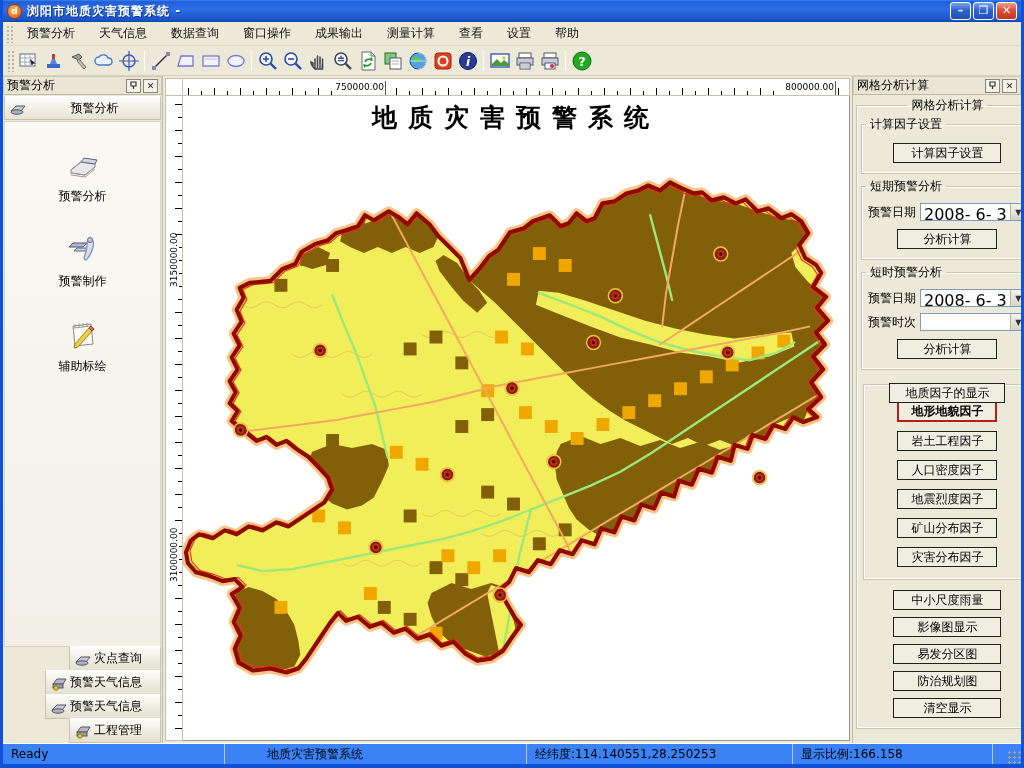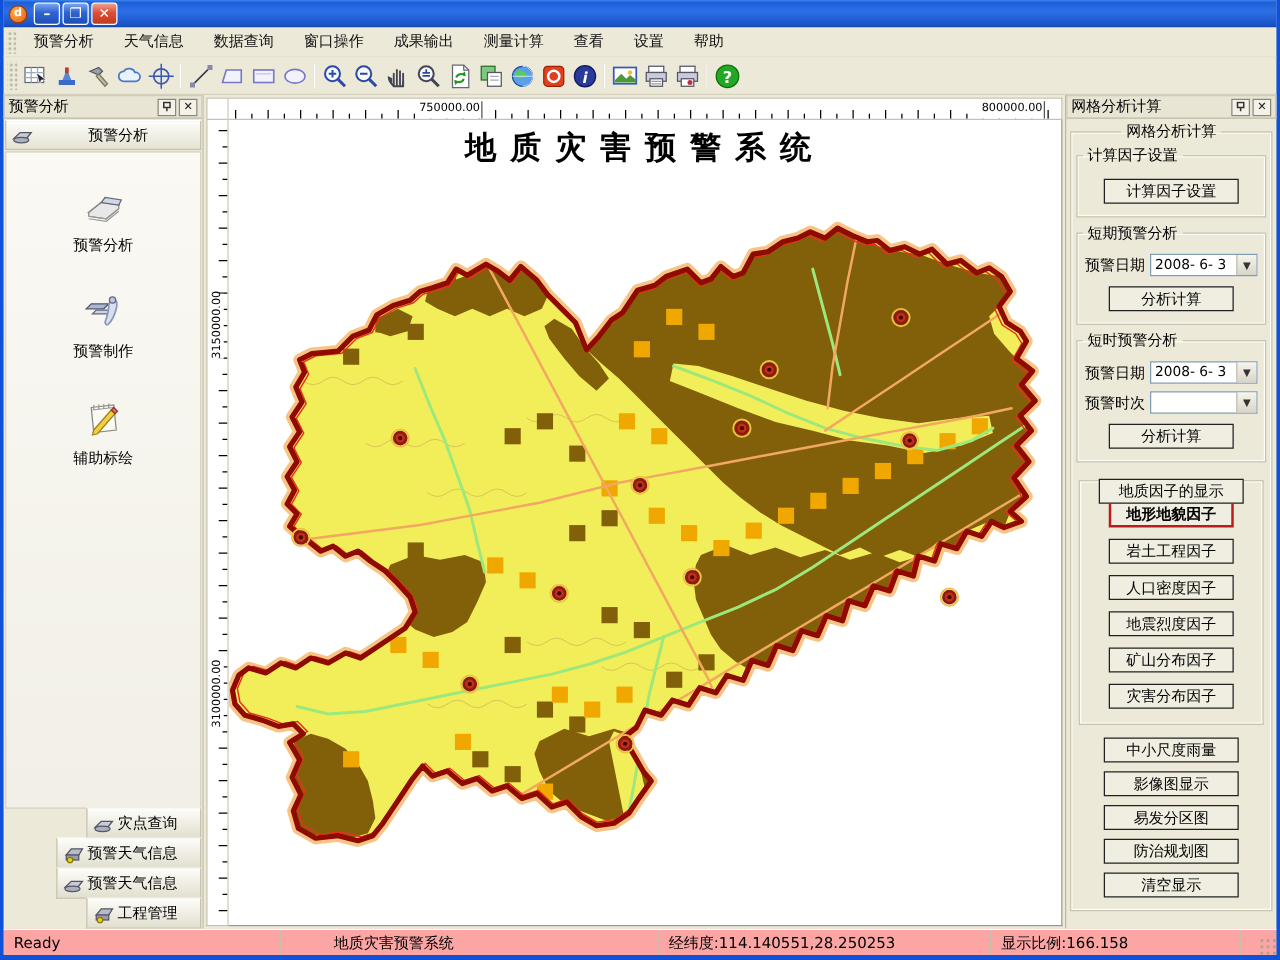--- a/index.html
+++ b/index.html
@@ -75,48 +75,49 @@
 
   
   .right-panel { width:169px; flex:0 0 169px; background:#ECE9D8; border-left:1px solid #BDB9A6; display:flex; flex-direction:column; }
   .rp-body { flex:1; padding:2px 3px; overflow:hidden; }
   fieldset { border:1px solid #C9C5B2; box-shadow:0 0 0 1px #FDFDF8 inset; padding:2px 4px 8px 4px; margin-bottom:4px; }
   legend { padding:0 4px; font-size:12px; }
   .legend-center { margin:0 auto; }
   .row { display:flex; align-items:center; margin:6px 2px 2px 2px; }
   .row .lb { width:52px; white-space:nowrap; }
   .combo { display:flex; border:1px solid #7F9DB9; background:#fff; height:18px; flex:1; }
-  .combo .val { flex:1; font-size:11px; padding:1px 3px; white-space:nowrap; overflow:hidden; }
+  .combo .val { flex:1; font-size:16px; padding:1px 3px; white-space:nowrap; overflow:hidden; }
   .combo .drop { width:16px; background:linear-gradient(180deg,#F6F4EC,#D9D5C6); border-left:1px solid #B9B5A4;
     display:flex; align-items:center; justify-content:center; font-size:8px; color:#333; }
   .xpbtn { background:#F0EEE1; border:1px solid #202020; height:20px; display:flex; align-items:center; justify-content:center;
     margin:8px auto 2px auto; font-size:12px; cursor:pointer; white-space:nowrap; }
   .w104 { width:108px; } .w100 { width:100px; }
   .factor-box { border:1px solid #C9C5B2; box-shadow:0 0 0 1px #FDFDF8 inset; margin:14px 2px 10px 2px; padding:6px 0 10px 0; position:relative; }
   .factor-head { position:absolute; top:-11px; left:50%; transform:translateX(-50%); width:116px; margin:0; }
   .factor-box .xpbtn { margin-top:9px; }
   .xpbtn.active { border:2px solid #b91c1c; font-weight:bold; height:22px; }
   .bottom-btns .xpbtn { margin-top:7px; }
 
   
-  .statusbar { height:21px; flex:0 0 21px; background:#fca5a5; display:flex; align-items:center; border-top:1px solid #fff; }
+  .statusbar { height:21px; flex:0 0 21px; background:#3b82f6; display:flex; align-items:center; border-top:1px solid #fff; }
   .sb-panel { height:100%; display:flex; align-items:center; border-right:1px solid #C6C2AE; padding:0 8px; white-space:nowrap; overflow:hidden; }
   .sb-1 { width:222px; } .sb-2 { width:302px; padding-left:42px; } .sb-3 { width:266px; } .sb-4 { width:200px; }
   .sb-grip { margin-left:auto; width:14px; height:14px; align-self:flex-end;
      background-image:radial-gradient(circle,#A8A490 1.2px,transparent 1.4px); background-size:5px 5px; }
 
   svg text { font-family:"DejaVu Sans",sans-serif; }
 </style>
 </head>
 <body>
 
 <div class="frame">
 
   <div class="titlebar">
     <div class="app-icon">d</div>
+    <div class="title-text">浏阳市地质灾害预警系统  -</div>
     <div class="winbtns">
       <div class="winbtn">
           <span class="glyph">–</span>
         </div>
       <div class="winbtn">
           <span class="glyph">❐</span>
         </div>
       <div class="winbtn close">
           <span class="glyph">✕</span>
         </div>

